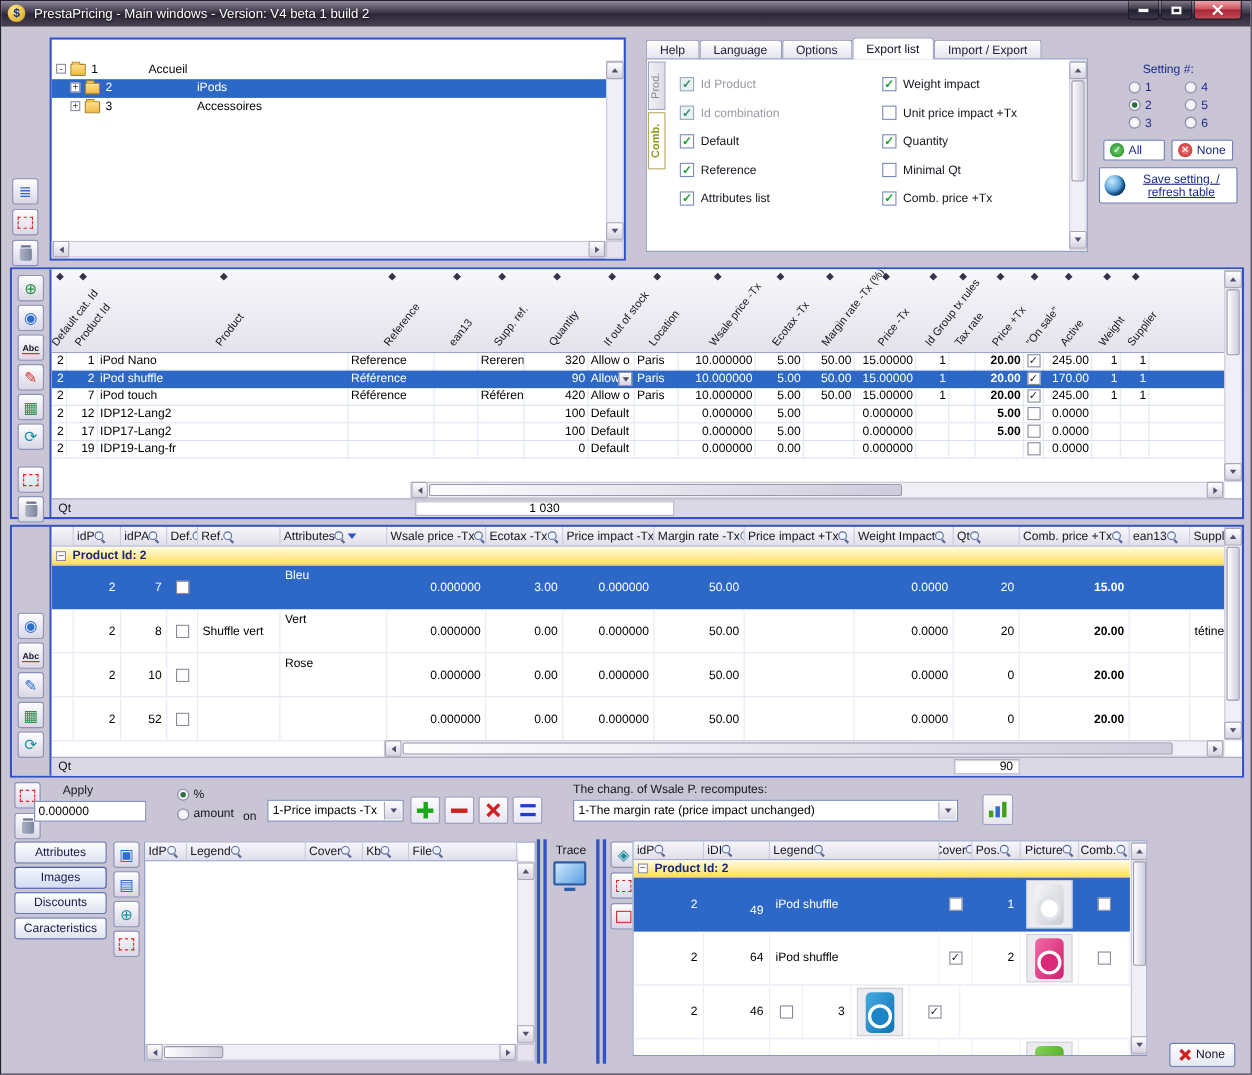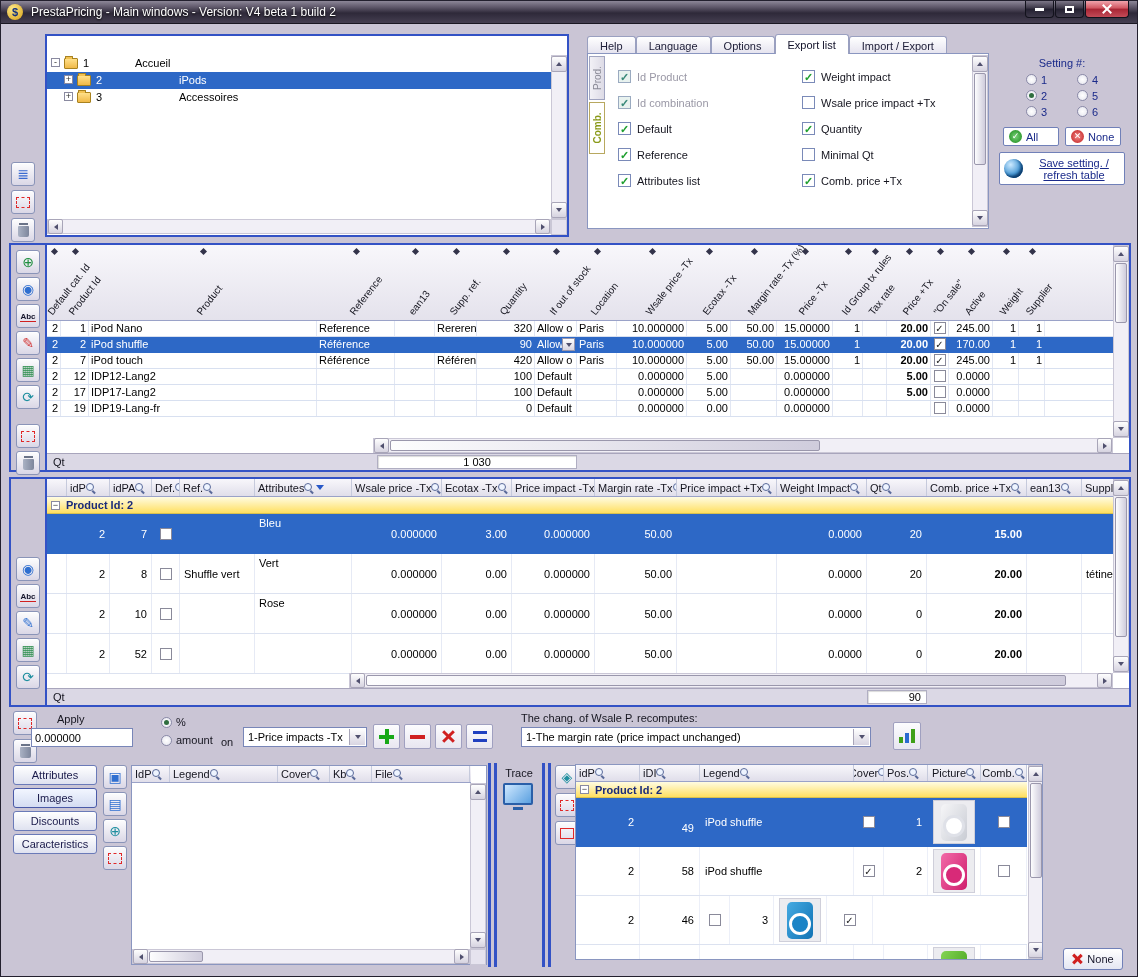--- a/index.html
+++ b/index.html
@@ -307,21 +307,21 @@
           <div class="chk-label">Attributes list</div>
         </div>
       </div>
     <div class="chk-col" id="chk-right">
         <div class="chk-row">
           <div class="chk">✓</div>
           <div class="chk-label">Weight impact</div>
         </div>
         <div class="chk-row">
           <div class="chk"></div>
-          <div class="chk-label">Wsale price impact +Tx</div>
+          <div class="chk-label">Unit price impact +Tx</div>
         </div>
         <div class="chk-row">
           <div class="chk">✓</div>
           <div class="chk-label">Quantity</div>
         </div>
         <div class="chk-row">
           <div class="chk"></div>
           <div class="chk-label">Minimal Qt</div>
         </div>
         <div class="chk-row">
@@ -603,21 +603,21 @@
               <div class="gcheck"></div>
             </div>
             <div class="gcell a-r" style="width: 44px;">0.0000</div>
             <div class="gcell a-r" style="width: 26px;"></div>
             <div class="gcell a-r" style="width: 26px;"></div>
             <div class="gcell fill"></div>
           </div>
         </div>
       <div class="gfooter">
         <span class="qt">Qt</span>
-        <span class="fcell" style="left:330px;width:200px;text-align:center">1 030</span>
+        <span class="fcell" style="left:330px;width:236px;text-align:center">1 030</span>
       </div>
     <div class="vsb" style="left: 1066px; top: 0px; width: 16px; height: 193px;">
           <div class="sbtn" style="top: 0px; left: -1px;">
             <div class="t-up"></div>
           </div>
           <div class="sbtn" style="bottom: 0px; left: -1px;">
             <div class="t-down"></div>
           </div>
           <div class="sthumb" style="left: 1px; right: 1px; top: 17px; height: 60px;"></div>
         </div>
@@ -1009,21 +1009,21 @@
               <div class="pic-box">
                 <div class="ipod ipod-silver"></div>
               </div>
             </div>
             <div class="icell jc" style="width: 46px;">
               <div class="gcheck" style="margin: 0px auto;"></div>
             </div>
           </div>
           <div class="irow">
             <div class="icell jr" style="width: 64px;">2</div>
-            <div class="icell jr" style="width: 60px;">58</div>
+            <div class="icell jr" style="width: 60px;">64</div>
             <div class="icell" style="width: 154px;">iPod shuffle</div>
             <div class="icell jc" style="width: 30px;">
               <div class="gcheck" style="margin: 0px auto;">✓</div>
             </div>
             <div class="icell jr" style="width: 44px;">2</div>
             <div class="icell jc" style="width: 53px;">
               <div class="pic-box">
                 <div class="ipod ipod-pink"></div>
               </div>
             </div>

